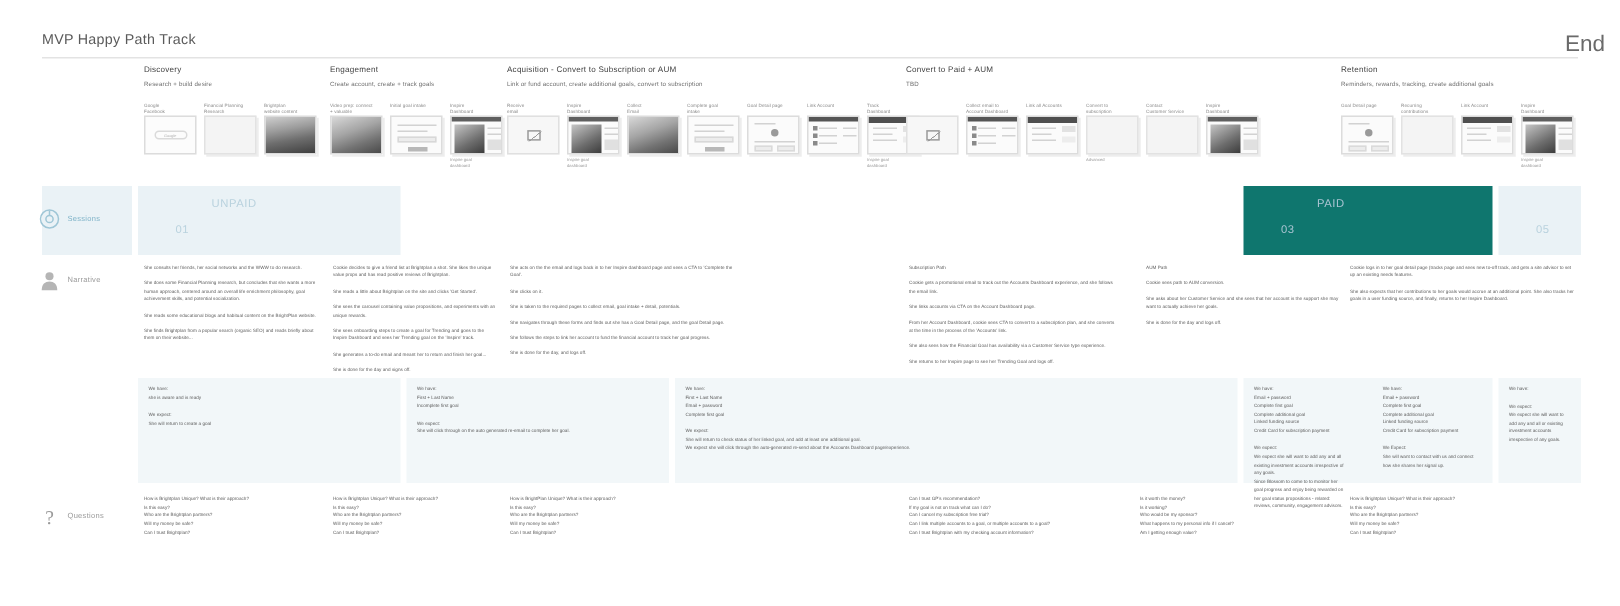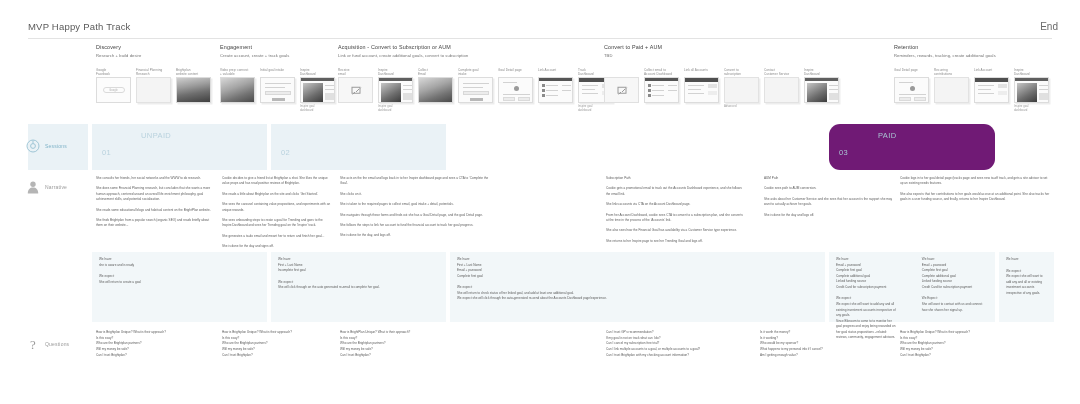--- a/index.html
+++ b/index.html
@@ -13,22 +13,22 @@
 
   
   .header {
     position: absolute; top: 0; left: 0; width: 1080px; height: 40px;
   }
   .header-title {
     position: absolute; left: 28px; top: 21px;
     font-size: 9.5px; color: #5a5a5a; letter-spacing: .2px;
   }
   .header-end {
-    position: absolute; right: 22px; top: 21px;
-    font-size: 10px; color: #6a6a6a; margin-left: 43px;
+    position: absolute; right: 10px; top: 21px;
+    font-size: 15px; color: #6a6a6a; margin-left: 43px;
   }
   .header-rule {
     position: absolute; left: 28px; top: 38px; width: 1024px; height: 1px;
     background: #e3e3e3;
   }
 
   
   .phases { position: absolute; left: 0; top: 44px; width: 1080px; height: 80px; }
   .phase { position: absolute; top: 0; }
   .phase-title { font-size: 5.4px; color: #3f3f3f; letter-spacing: .15px; }
@@ -80,29 +80,29 @@
   }
   .rowlabel .ico { width: 14px; height: 14px; position: relative; }
   .rowlabel .txt { font-size: 5px; color: #9a9a9a; letter-spacing: .2px; }
   .rowlabel.active .txt { color: #7fb3c8; }
 
   
   .sessions-band { position: absolute; left: 0; top: 124px; width: 1080px; height: 46px; }
   .sess-cell {
     position: absolute; top: 0; height: 46px; background: #eaf2f6;
   }
-  .sess-cell.paid { background: #701a75; border-radius: 11px; }
+  .sess-cell.paid { background: #0f766e; }
   .sess-cell.label-col { background: #eaf2f6; }
   .sess-tag {
     position: absolute; left: 9px; top: 7px; font-size: 7.5px; color: #b9d2de;
     letter-spacing: .4px;
     padding-left: 40px;
   }
   .sess-num {
-    position: absolute; left: 10px; top: 24px; font-size: 7.5px; color: #b9d2de;
+    position: absolute; left: 25px; top: 24px; font-size: 7.5px; color: #b9d2de;
     letter-spacing: .4px;
   }
   .sess-cell.paid .sess-tag, .sess-cell.paid .sess-num { color: #a9c4d2; }
 
   
   .narr-row { position: absolute; left: 0; top: 176px; width: 1080px; height: 70px; }
   .narr-col { position: absolute; top: 0; }
   .narr-p {
     font-size: 3.1px; line-height: 1.75; color: #5c5c5c; margin-bottom: 5px;
     letter-spacing: .02px;
@@ -371,26 +371,26 @@
       </div>
     </div>
   </div>
 
 <div class="sessions-band" id="sessions">
     <div class="sess-cell label-col" style="left: 28px; width: 60px;"></div>
     <div class="sess-cell" style="left: 92px; width: 175px;">
       <div class="sess-tag">UNPAID</div>
       <div class="sess-num">01</div>
     </div>
-    <div class="sess-cell" style="left: 271px; width: 175px;">
-      <div class="sess-num">02</div>
-    </div>
     <div class="sess-cell paid" style="left: 829px; width: 166px;">
       <div class="sess-tag">PAID</div>
       <div class="sess-num">03</div>
+    </div>
+    <div class="sess-cell" style="left: 999px; width: 55px;">
+      <div class="sess-num">05</div>
     </div>
   </div>
 
 <div class="narr-row" id="narrative">
     <div class="narr-col" style="left: 96px; width: 115px;">
       <div class="narr-p">She consults her friends, her social networks and the WWW to do research.</div>
       <div class="narr-p">She does some Financial Planning research, but concludes that she wants a more human approach, centered around an overall life enrichment philosophy, goal achievement skills, and potential socialization.</div>
       <div class="narr-p">She reads some educational blogs and habitual content on the BrightPlan website.</div>
       <div class="narr-p">She finds Brightplan from a popular search (organic SEO) and reads briefly about them on their website...</div>
     </div>

